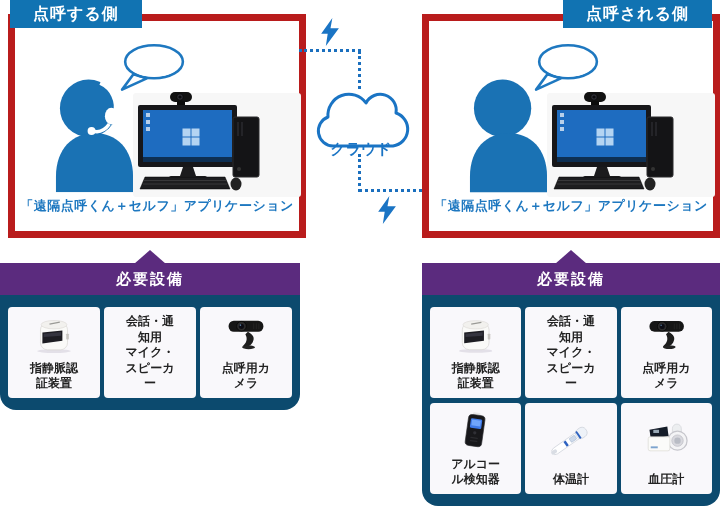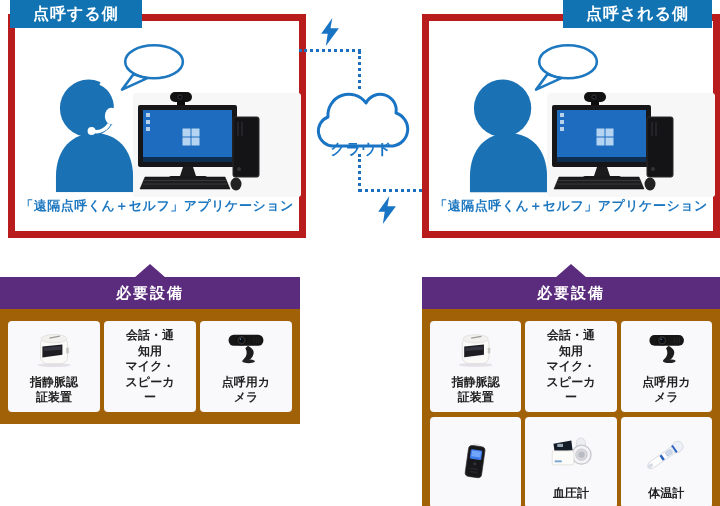--- a/index.html
+++ b/index.html
@@ -33,21 +33,21 @@
   .bolt{position:absolute;width:19px;height:28px;z-index:2;}
   .bolt-top{left:321px;top:18px;}
   .bolt-bottom{left:378px;top:196px;}
   .cloud-wrap{position:absolute;left:309px;top:80px;width:104px;height:82px;z-index:2;}
   .cloud-wrap svg{position:absolute;left:0;top:0;width:100%;height:100%;}
   .cloud-text{
     position:absolute;left:0;top:27px;width:100%;text-align:center;
     color:#1a74c4;font-size:15px;font-weight:bold;line-height:1.35;margin-top:32px;
   }
   
-  .panel{position:absolute;top:277px;background:#a16207;}
+  .panel{position:absolute;top:263px;background:#0c4a6e;border-radius:16px;}
   .panel-caller{left:0;width:300px;height:147px;}
   .panel-callee{left:422px;width:298px;height:243px;}
   .panel-header{
     position:relative;height:32px;line-height:32px;background:#5b2b7e;color:#fff;
     text-align:center;font-size:15px;font-weight:bold;letter-spacing:2px;
   }
   .panel-tri{
     position:absolute;top:-13px;left:50%;margin-left:-16px;width:0;height:0;
     border-left:16px solid transparent;border-right:16px solid transparent;
     border-bottom:14px solid #5b2b7e;
@@ -301,33 +301,34 @@
             </svg>
           </div>
         <div class="card-label">点呼用カメラ</div>
       </div>
       <div class="card">
         <div class="card-icon">
             <svg>
               <use href="#sym-alcohol" xlink:href="#sym-alcohol"></use>
             </svg>
           </div>
+        <div class="card-label">アルコール検知器</div>
+      </div>
+      <div class="card">
+        <div class="card-icon">
+            <svg>
+              <use href="#sym-thermometer" xlink:href="#sym-thermometer"></use>
+            </svg>
+          </div>
+        <div class="card-label">体温計</div>
       </div>
       <div class="card">
         <div class="card-icon">
             <svg>
               <use href="#sym-bloodpressure" xlink:href="#sym-bloodpressure"></use>
             </svg>
           </div>
         <div class="card-label">血圧計</div>
       </div>
-      <div class="card">
-        <div class="card-icon">
-            <svg>
-              <use href="#sym-thermometer" xlink:href="#sym-thermometer"></use>
-            </svg>
-          </div>
-        <div class="card-label">体温計</div>
-      </div>
     </div>
   </div>
 
 </div>
 
 </body></html>

